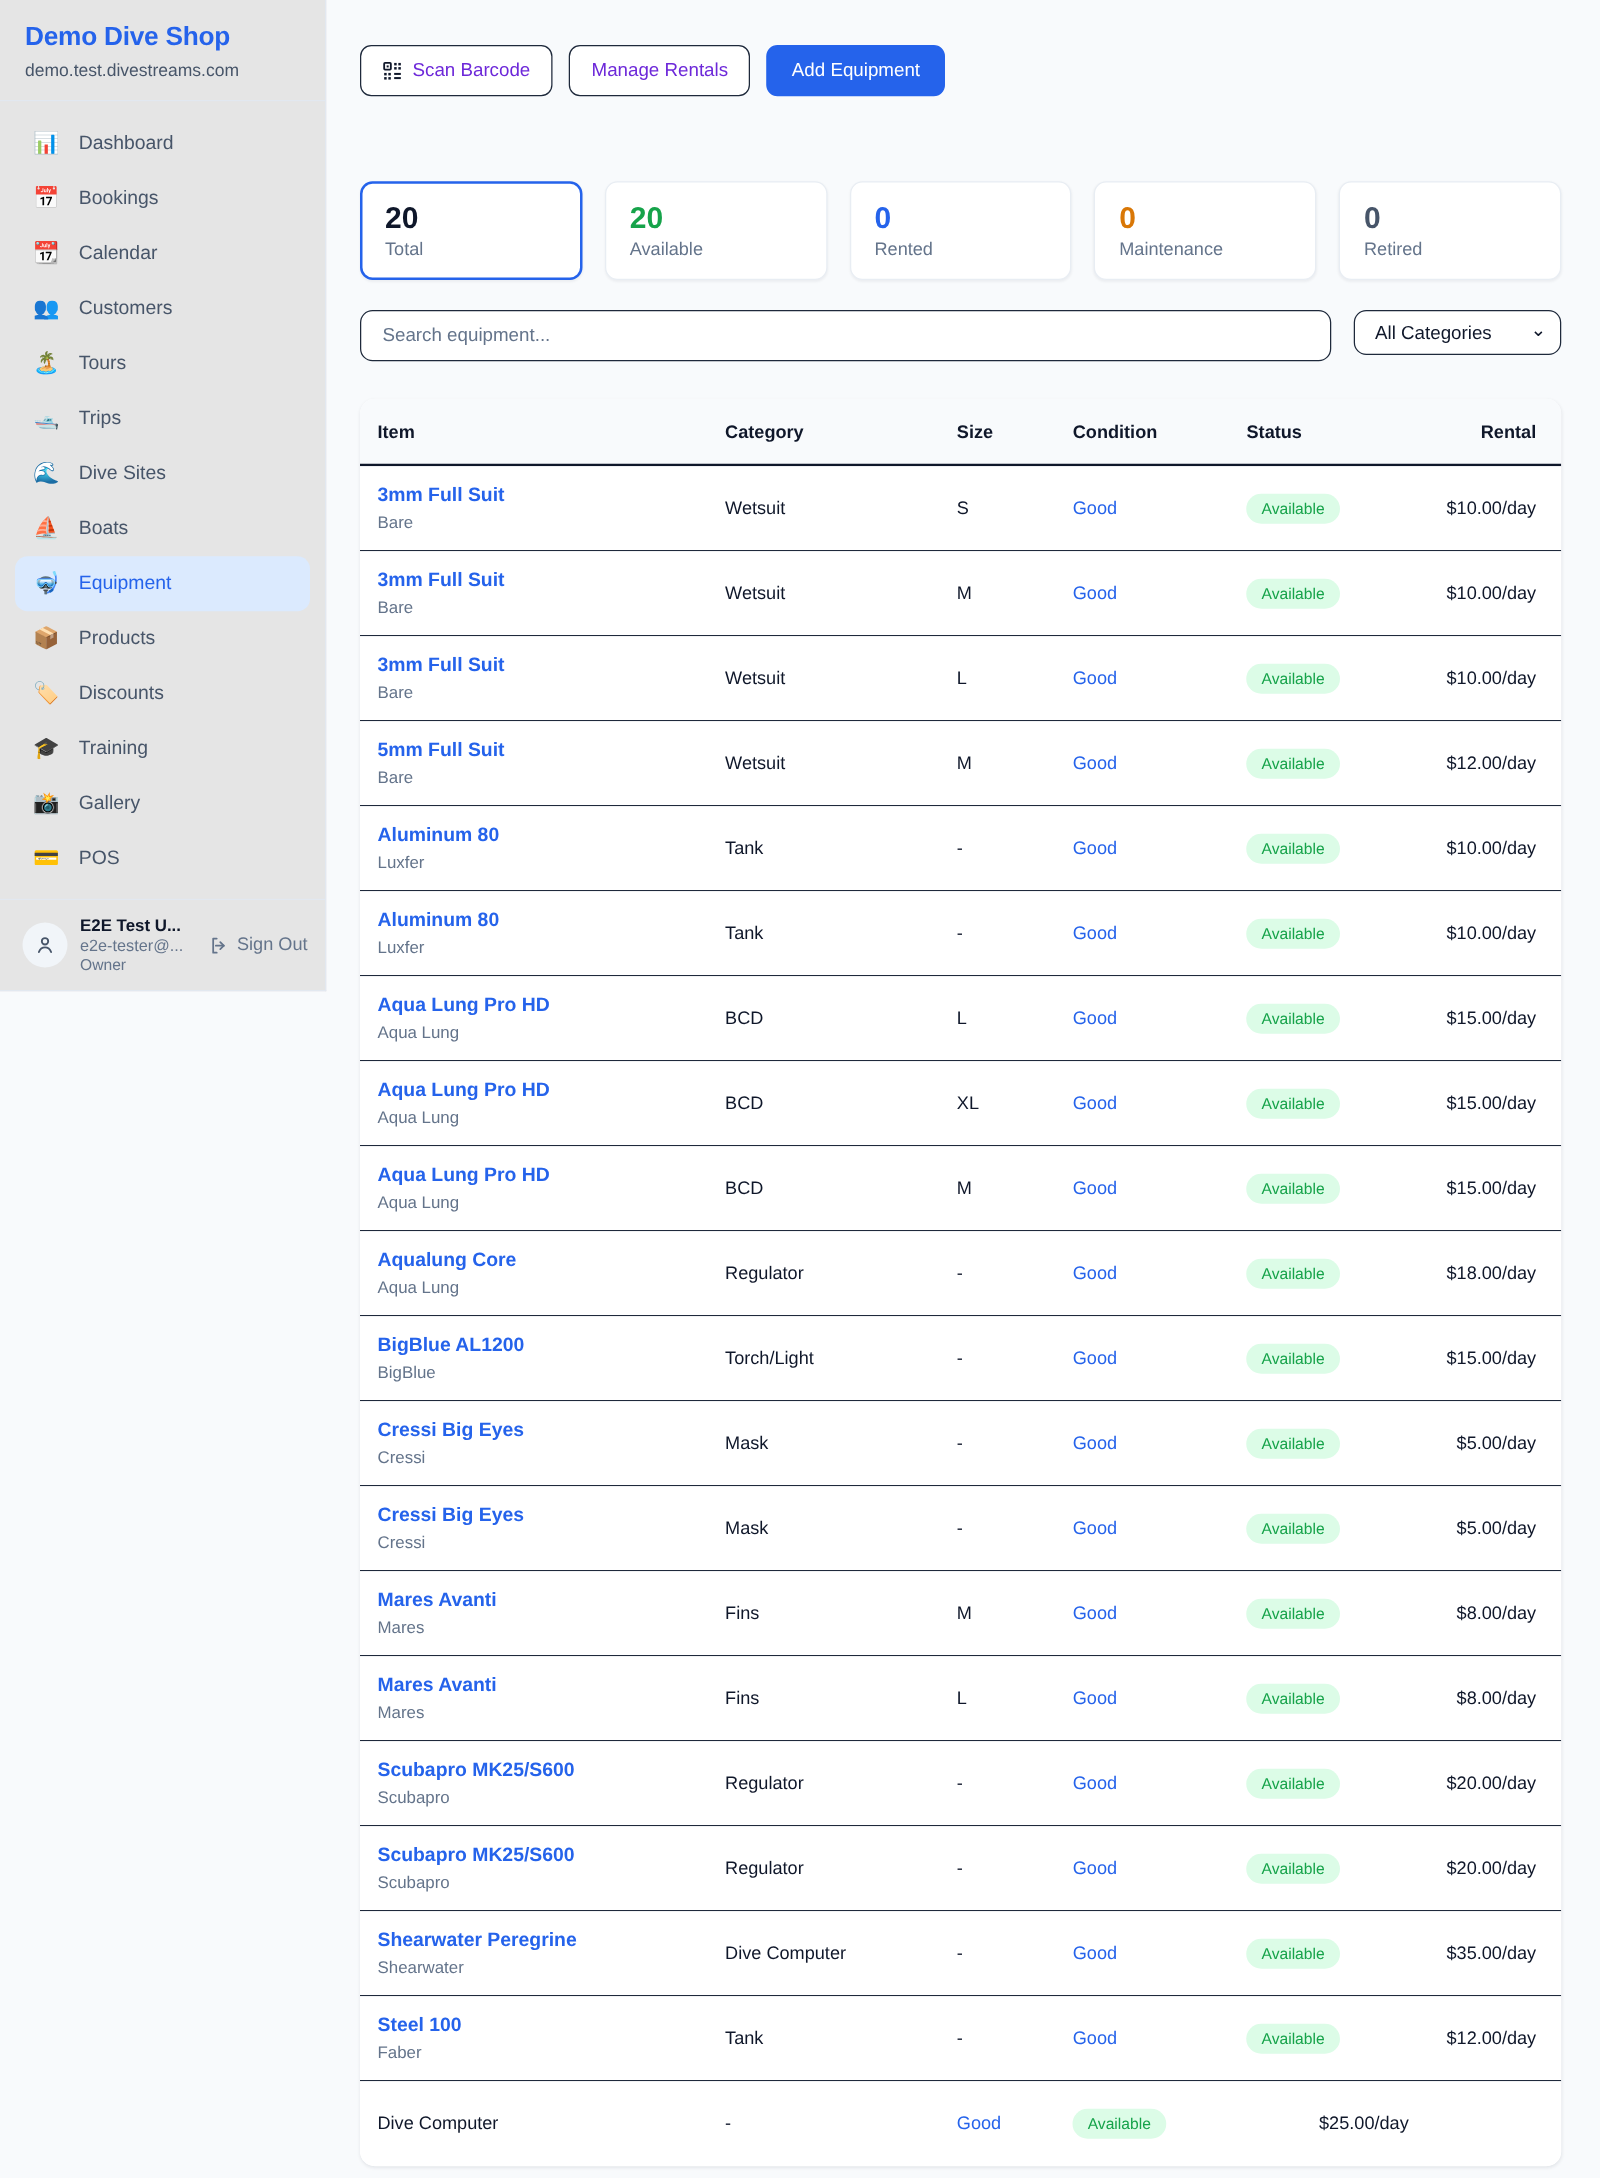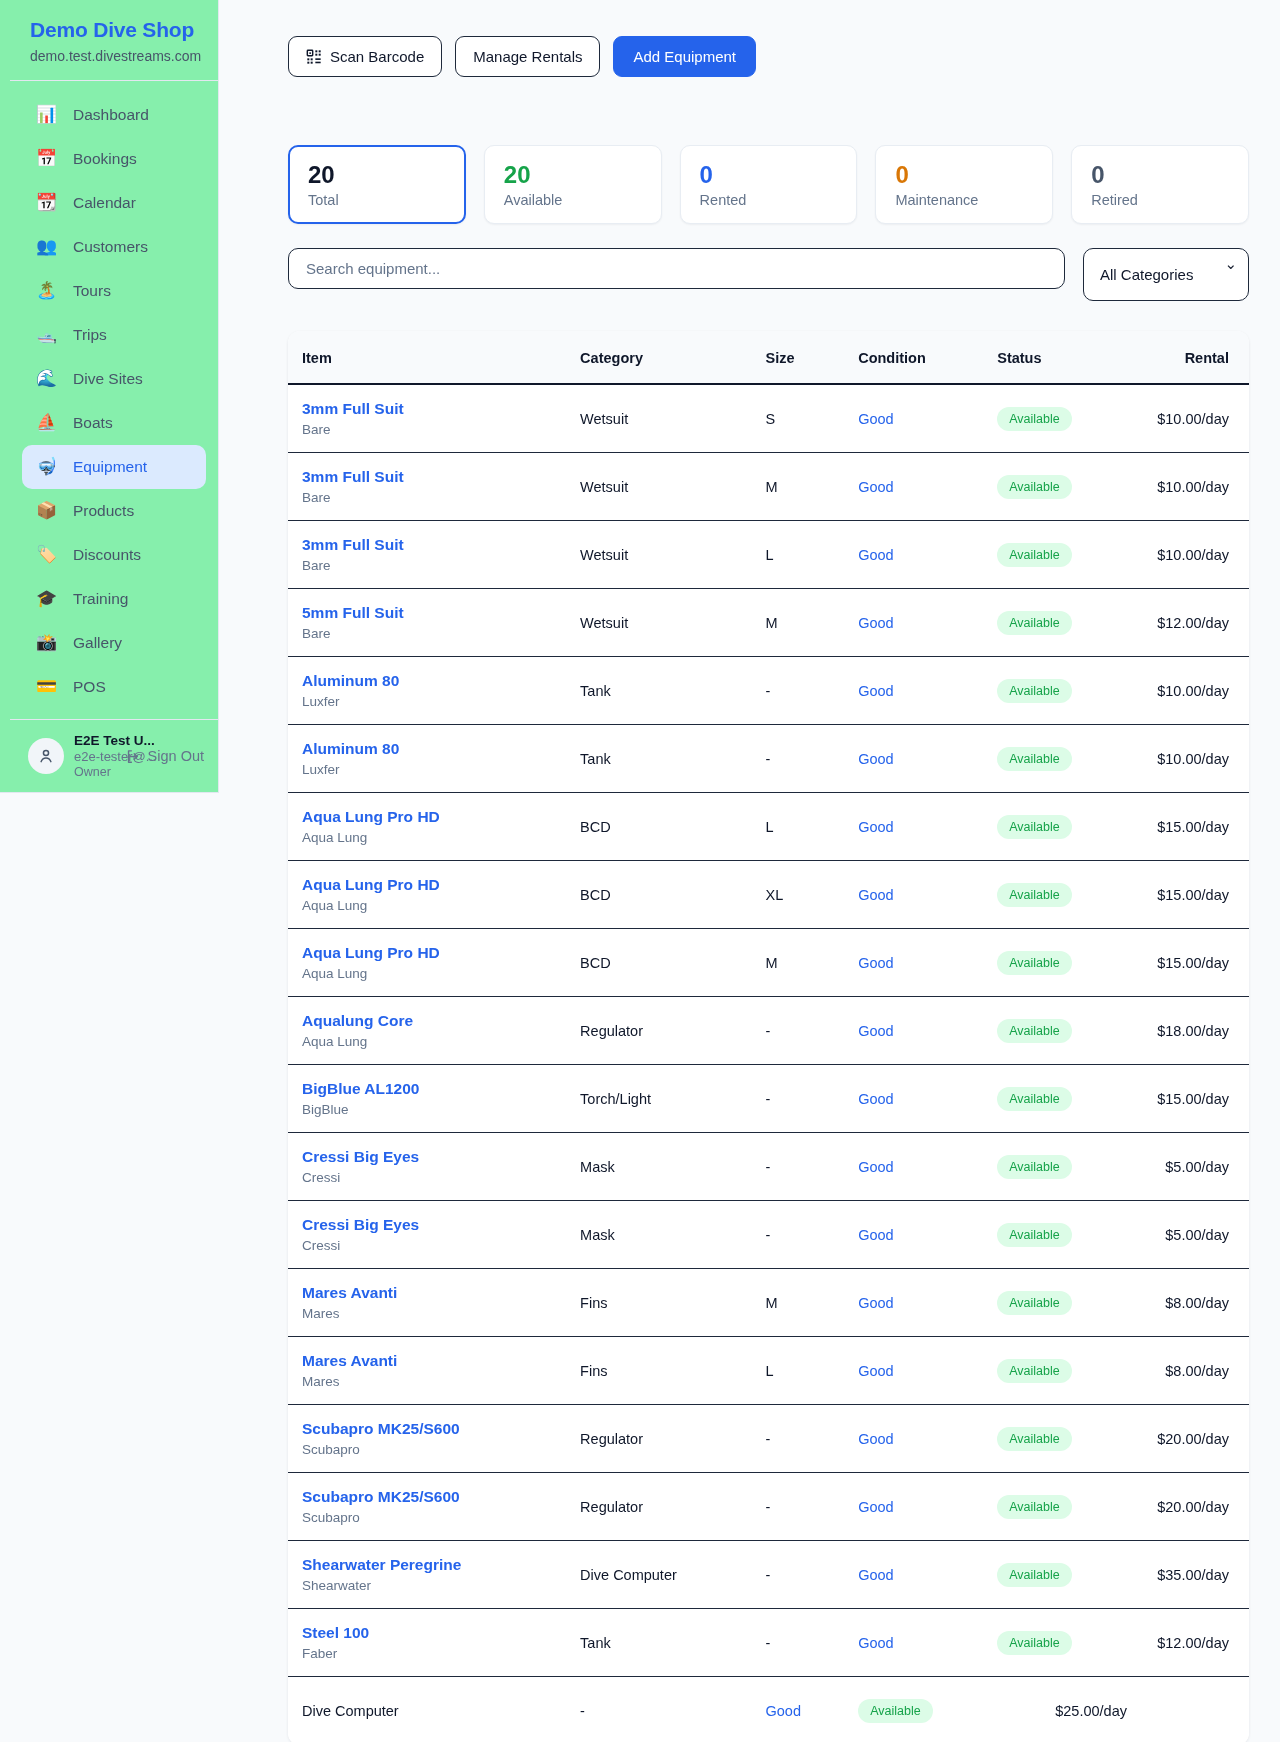--- a/index.html
+++ b/index.html
@@ -6,25 +6,24 @@
   html,body { width:1280px; }
   body {
     min-height:1742px;
     background:#f8fafc;
     font-family:"Liberation Sans", sans-serif;
     color:#0f172a;
     position:relative;
   }
   
   .sidebar {
-    position:absolute; left:0; top:0; width:219px;
-    background:#86efac;
+    position:absolute; left:0; top:0; width:261px;
+    background:#e5e5e5;
     border-right:1px solid #e2e8f0;
     border-bottom:1px solid #e2e8f0;
-    padding-left:10px;
   }
   .brand { padding:18px 20px 16px 20px; }
   .brand-name { font-size:21px; font-weight:bold; color:#2563eb; letter-spacing:-0.2px; }
   .brand-domain { font-size:14px; color:#475569; margin-top:6px; }
   .side-divider { border-top:1px solid #e2e8f0; }
   .nav { padding:12px 12px 10px 12px; }
   .nav-item {
     display:flex; align-items:center; gap:15px;
     padding:10px 14px; border-radius:10px;
     font-size:15.5px; color:#475569; cursor:pointer;
@@ -55,21 +54,21 @@
   .main { margin-left:261px; padding:28px 31px 30px 27px; }
   .page-header { display:flex; align-items:flex-start; justify-content:space-between; }
   .page-title { font-size:27px; font-weight:bold; color:#0f172a; letter-spacing:-0.4px; }
   .page-subtitle { font-size:15px; color:#64748b; margin-top:6px; }
   .header-actions { display:flex; gap:13px; margin-top:8px; }
   .btn {
     display:flex; align-items:center; gap:8px;
     height:41px; padding:0 17px;
     border-radius:9px; font-size:15px; font-weight:500;
     font-family:inherit; cursor:pointer;
-    background:#ffffff; border:1px solid #1e293b; color:#0f172a;
+    background:#ffffff; border:1px solid #1e293b; color:#6d28d9;
   }
   .btn-primary { background:#2563eb; border:1px solid #2563eb; color:#ffffff; padding:0 19px; }
   
   .stats { display:grid; grid-template-columns:repeat(5,1fr); gap:18px; margin-top:28px; }
   .stat-card {
     background:#ffffff; border:1px solid #e8edf3; border-radius:10px;
     padding:15px 19px; box-shadow:0 1px 2px rgba(15,23,42,0.05);
     cursor:pointer;
     margin-top:40px;
   }
@@ -79,21 +78,21 @@
   
   .filters { display:flex; gap:18px; margin-top:24px; }
   .search-input {
     flex:1; height:41px; border:1.5px solid #1e293b; border-radius:10px;
     padding:0 17px; font-size:15px; font-family:inherit; color:#0f172a;
     background:#ffffff; outline:none;
   }
   .search-input::placeholder { color:#64748b; }
   .select-wrap { position:relative; width:166px; flex:none; }
   .category-select {
-    width:100%; height:53px; border:1.5px solid #1e293b; border-radius:10px;
+    width:100%; height:36px; border:1.5px solid #1e293b; border-radius:10px;
     background:#ffffff; font-size:15px; font-family:inherit; color:#0f172a;
     padding:0 30px 0 16px; appearance:none; -webkit-appearance:none; cursor:pointer;
   }
   .select-chevron {
     position:absolute; right:12px; top:7px; font-size:15px; color:#0f172a;
     pointer-events:none;
   }
   
   .table-card {
     margin-top:30px; background:#ffffff; border-radius:12px;

